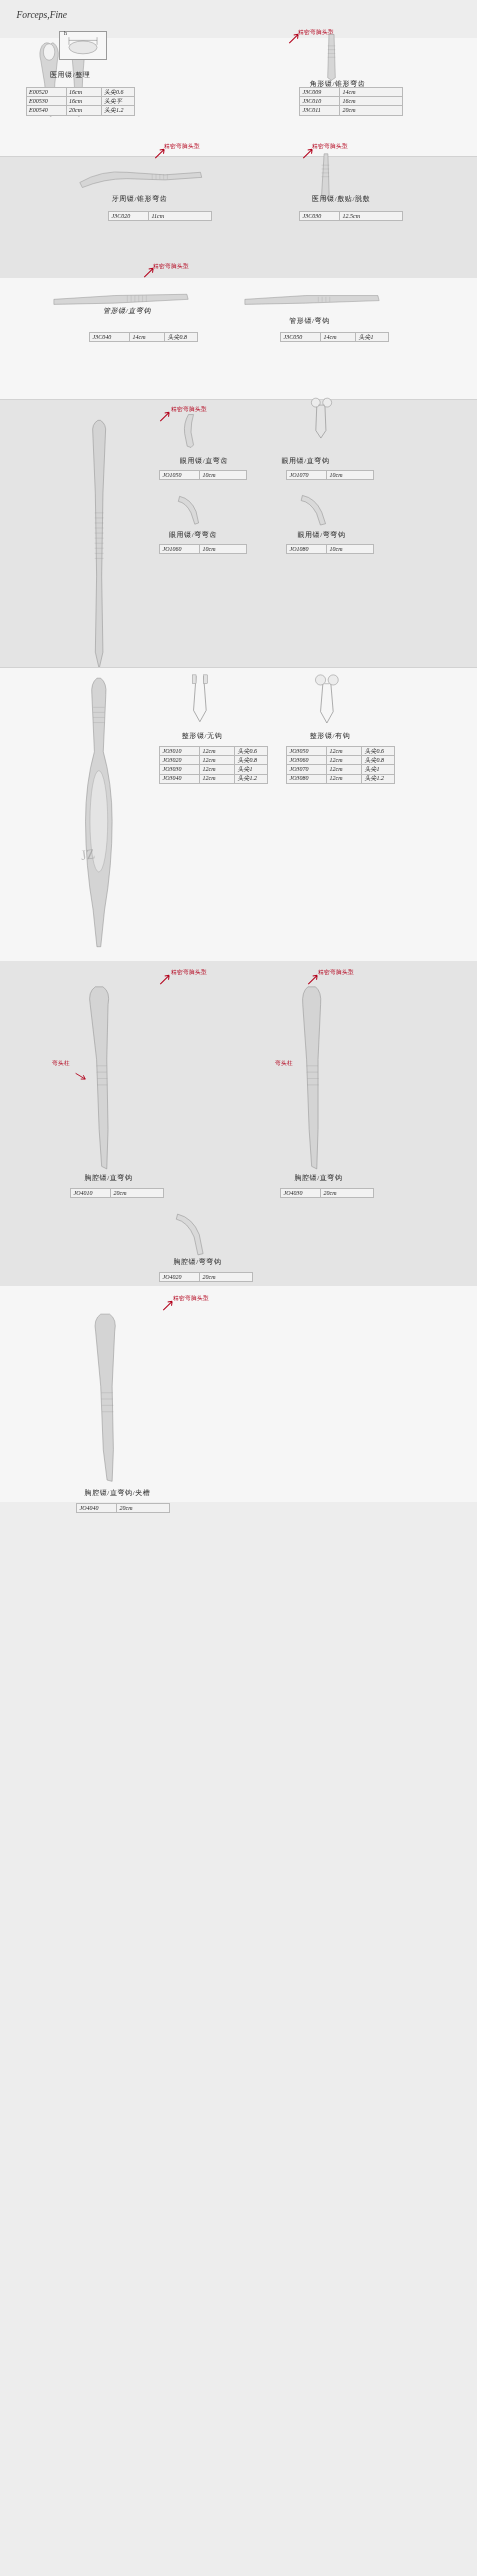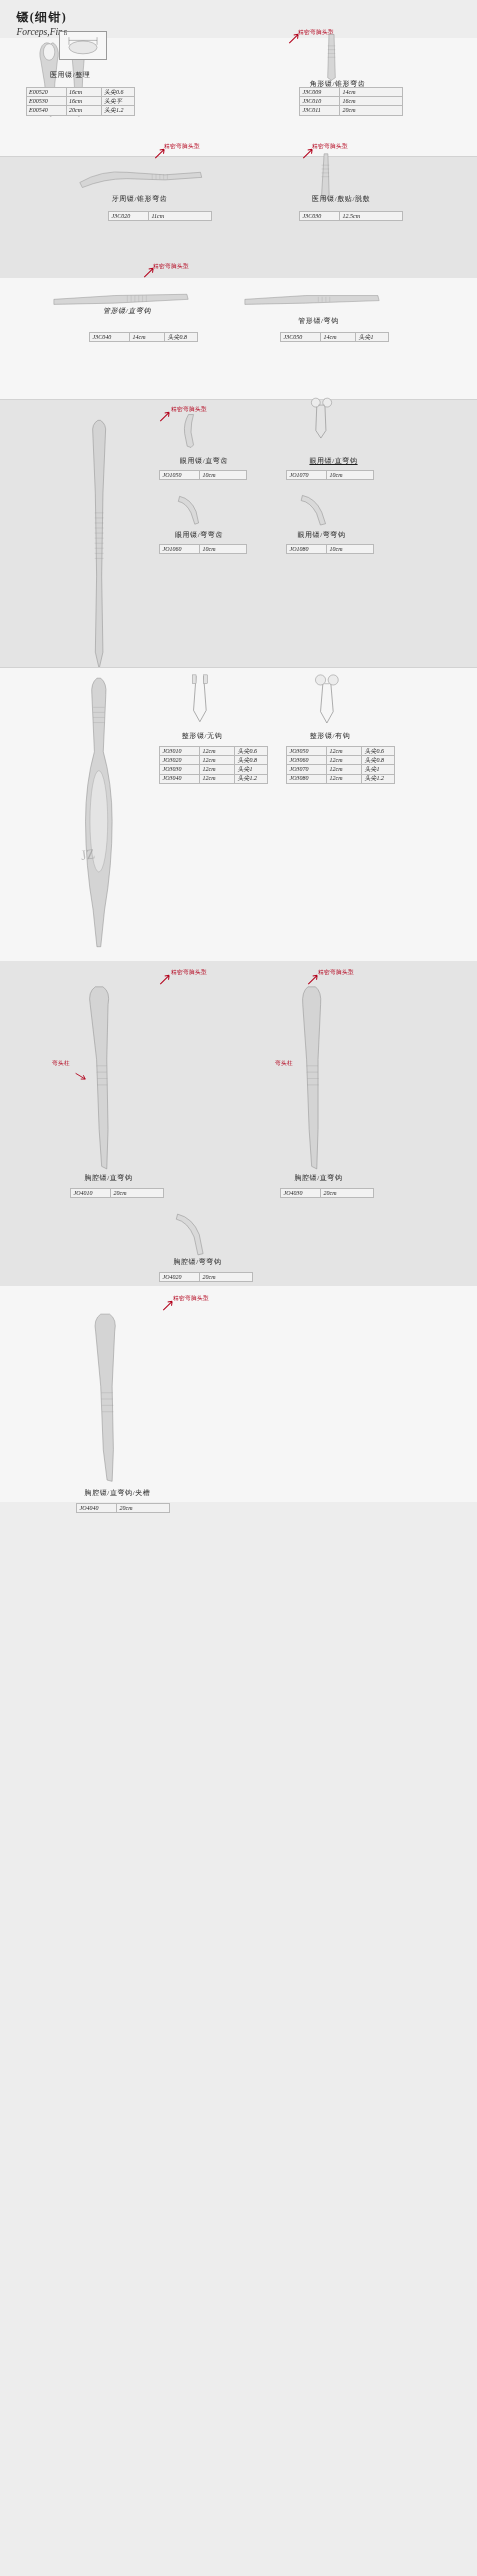--- a/index.html
+++ b/index.html
@@ -110,21 +110,20 @@
     opacity:.5;
     transform:rotate(-8deg);
   }
 </style>
 </head>
 <body>
 
 <div class="page">
 
   <div class="header">
-    <div class="cn">镊(细钳)</div>
     <div class="en">Forceps,Fine</div>
   </div>
 
   <div class="band white" style="position:absolute;top:38px;left:0;height:118px;"></div>
 
   <div class="svgwrap" style="top:39px;left:32px;">
     <svg width="76" height="83" viewBox="0 0 120 130">
       <g fill="#c9c9c9" stroke="#8c8c8c" stroke-width="0.7">
         <path d="M30 8 Q22 2 16 10 Q10 20 14 34 L20 70 L24 118 L30 122 L34 118 L36 70 L40 34 Q44 20 38 10 Q32 2 30 8 Z" fill="#d5d5d5"></path>
         <ellipse cx="27" cy="20" rx="9" ry="13" fill="#f2f2f2"></ellipse>
@@ -307,21 +306,21 @@
     <svg width="140" height="57" viewBox="0 0 220 90">
       <path d="M4 40 L100 34 L214 34 L216 42 L100 46 L4 48 Z" fill="#d6d6d6" stroke="#8c8c8c" stroke-width="0.7"></path>
       <g stroke="#9a9a9a" stroke-width="0.4">
         <line x1="120" y1="36" x2="120" y2="44"></line>
           <line x1="126" y1="36" x2="126" y2="44"></line>
         <line x1="132" y1="36" x2="132" y2="44"></line>
           <line x1="138" y1="36" x2="138" y2="44"></line>
       </g>
     </svg>
   </div>
-  <div class="cap" style="position:absolute;top:316px;left:255px;width:127px;">管形镊/弯钩</div>
+  <div class="cap" style="position:absolute;top:316px;left:246px;width:127px;">管形镊/弯钩</div>
   <table class="codes" style="position:absolute;top:332px;left:280px;">
     <tbody>
         <tr>
       <td class="code">J3C050</td>
       <td class="size">14cm</td>
       <td class="note">头尖1</td>
     </tr>
   </tbody>
     </table>
 
@@ -370,36 +369,36 @@
     </table>
 
   <div class="svgwrap" style="top:395px;left:293px;">
     <svg width="57" height="57" viewBox="0 0 90 90">
       <path d="M38 6 L36 56 L44 68 L52 56 L50 6" fill="none" stroke="#8c8c8c" stroke-width="1"></path>
       <circle cx="36" cy="12" r="7" fill="#ececec" stroke="#8c8c8c" stroke-width="0.8"></circle>
       <circle cx="54" cy="12" r="7" fill="#ececec" stroke="#8c8c8c" stroke-width="0.8"></circle>
       <path d="M40 16 L50 16" stroke="#8c8c8c" stroke-width="0.8"></path>
     </svg>
   </div>
-  <div class="cap" style="position:absolute;top:456px;left:292px;width:83px;text-decoration:underline;">眼用镊/直弯钩</div>
+  <div class="cap" style="position:absolute;top:456px;left:264px;width:83px;">眼用镊/直弯钩</div>
   <table class="codes" style="position:absolute;top:470px;left:286px;">
     <tbody>
         <tr>
       <td class="code">JO1070</td>
       <td class="size" style="width:41px">10cm</td>
     </tr>
   </tbody>
     </table>
 
   <div class="svgwrap" style="top:490px;left:172px;">
     <svg width="38" height="38" viewBox="0 0 60 60">
       <path d="M12 10 Q30 14 38 34 L42 52 L36 54 L30 36 Q22 20 10 18 Z" fill="#d9d9d9" stroke="#8c8c8c" stroke-width="0.8"></path>
     </svg>
   </div>
-  <div class="cap" style="position:absolute;top:530px;left:164px;width:70px;font-family:Liberation Serif, serif;">眼用镊/弯弯齿</div>
+  <div class="cap" style="position:absolute;top:530px;left:158px;width:70px;font-family:Liberation Serif, serif;">眼用镊/弯弯齿</div>
   <table class="codes" style="position:absolute;top:544px;left:159px;">
     <tbody>
         <tr>
       <td class="code">JO1060</td>
       <td class="size" style="width:41px">10cm</td>
     </tr>
   </tbody>
     </table>
 
   <div class="svgwrap" style="top:489px;left:296px;">

